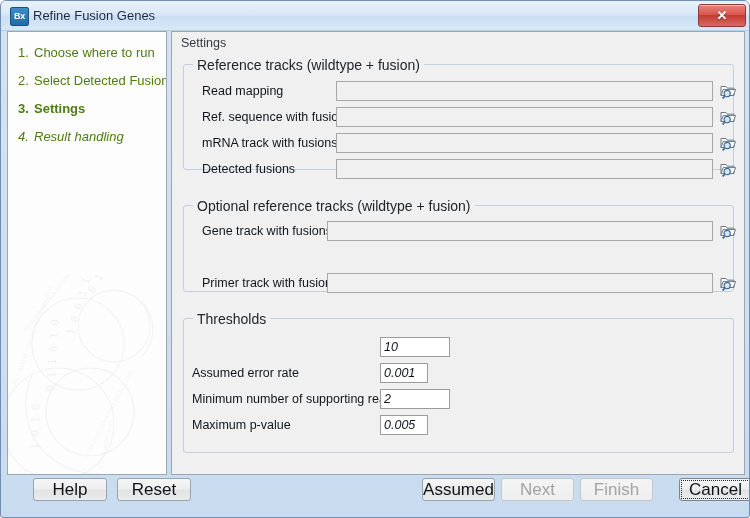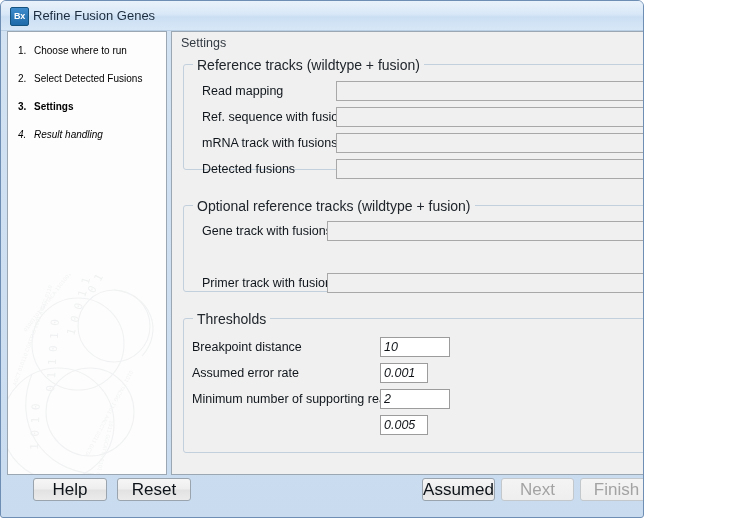--- a/index.html
+++ b/index.html
@@ -7,21 +7,21 @@
     padding: 0;
     background: #ffffff;
   }
   body {
     font-family: "Liberation Sans", sans-serif;
     -webkit-font-smoothing: antialiased;
   }
 
   #window {
     position: relative;
-    width: 644px;
+    width: 750px;
     height: 518px;
     box-sizing: border-box;
     background: linear-gradient(to bottom, #d3e3f3 0%, #cfe0f2 40%, #c9dcef 100%);
     border: 1px solid #6e8eb3;
     border-radius: 6px 6px 3px 3px;
     overflow: hidden;
   }
 
   
   #titlebar {
@@ -91,22 +91,22 @@
     width: 160px;
     height: 444px;
     background: #fdfdfd;
     border: 1px solid #9ba7b2;
     box-sizing: border-box;
     overflow: hidden;
   }
   .nav-item {
     position: absolute;
     left: 10px;
-    font-size: 10px;
-    color: #000000;
+    font-size: 13px;
+    color: #4d7c0f;
     white-space: nowrap;
   }
   .nav-num {
     display: inline-block;
     width: 16px;
   }
   .nav-item.current { font-weight: bold; }
   .nav-item.future { font-style: italic; }
 
   
@@ -375,35 +375,35 @@
               <line x1="6.6" y1="15.4" x2="4.6" y2="17.4" stroke="#2f5e93" stroke-width="1.6"></line>
             </svg>
           </span>
         </div>
       </div>
 
       <div class="group" style="top:286px; height:135px;">
         <div class="group-title">Thresholds</div>
 
         <div class="field-row" style="top:18px; width:100%;">
-          <div class="field-label" style="left:8px; width:190px;">Breakpoint distance</div>
           <input class="text-input enabled" style="left: 196px; width: 70px;" value="10">
         </div>
 
         <div class="field-row" style="top:44px; width:100%;">
           <div class="field-label" style="left:8px; width:190px;">Assumed error rate</div>
           <input class="text-input enabled" style="left: 196px; width: 48px;" value="0.001">
         </div>
 
         <div class="field-row" style="top:70px; width:100%;">
           <div class="field-label" style="left:8px; width:190px;">Minimum number of supporting reads</div>
           <input class="text-input enabled" style="left: 196px; width: 70px;" value="2">
         </div>
 
         <div class="field-row" style="top:96px; width:100%;">
+          <div class="field-label" style="left:8px; width:190px;">Maximum p-value</div>
           <input class="text-input enabled" style="left: 196px; width: 48px;" value="0.005">
         </div>
       </div>
     </div>
 
     <div id="bottom-bar">
       <div class="btn" style="left:26px; width:74px;">Help</div>
       <div class="btn" style="left:110px; width:74px;">Reset</div>
 
       <div class="btn" style="left:415px; width:73px;">Assumed</div>

